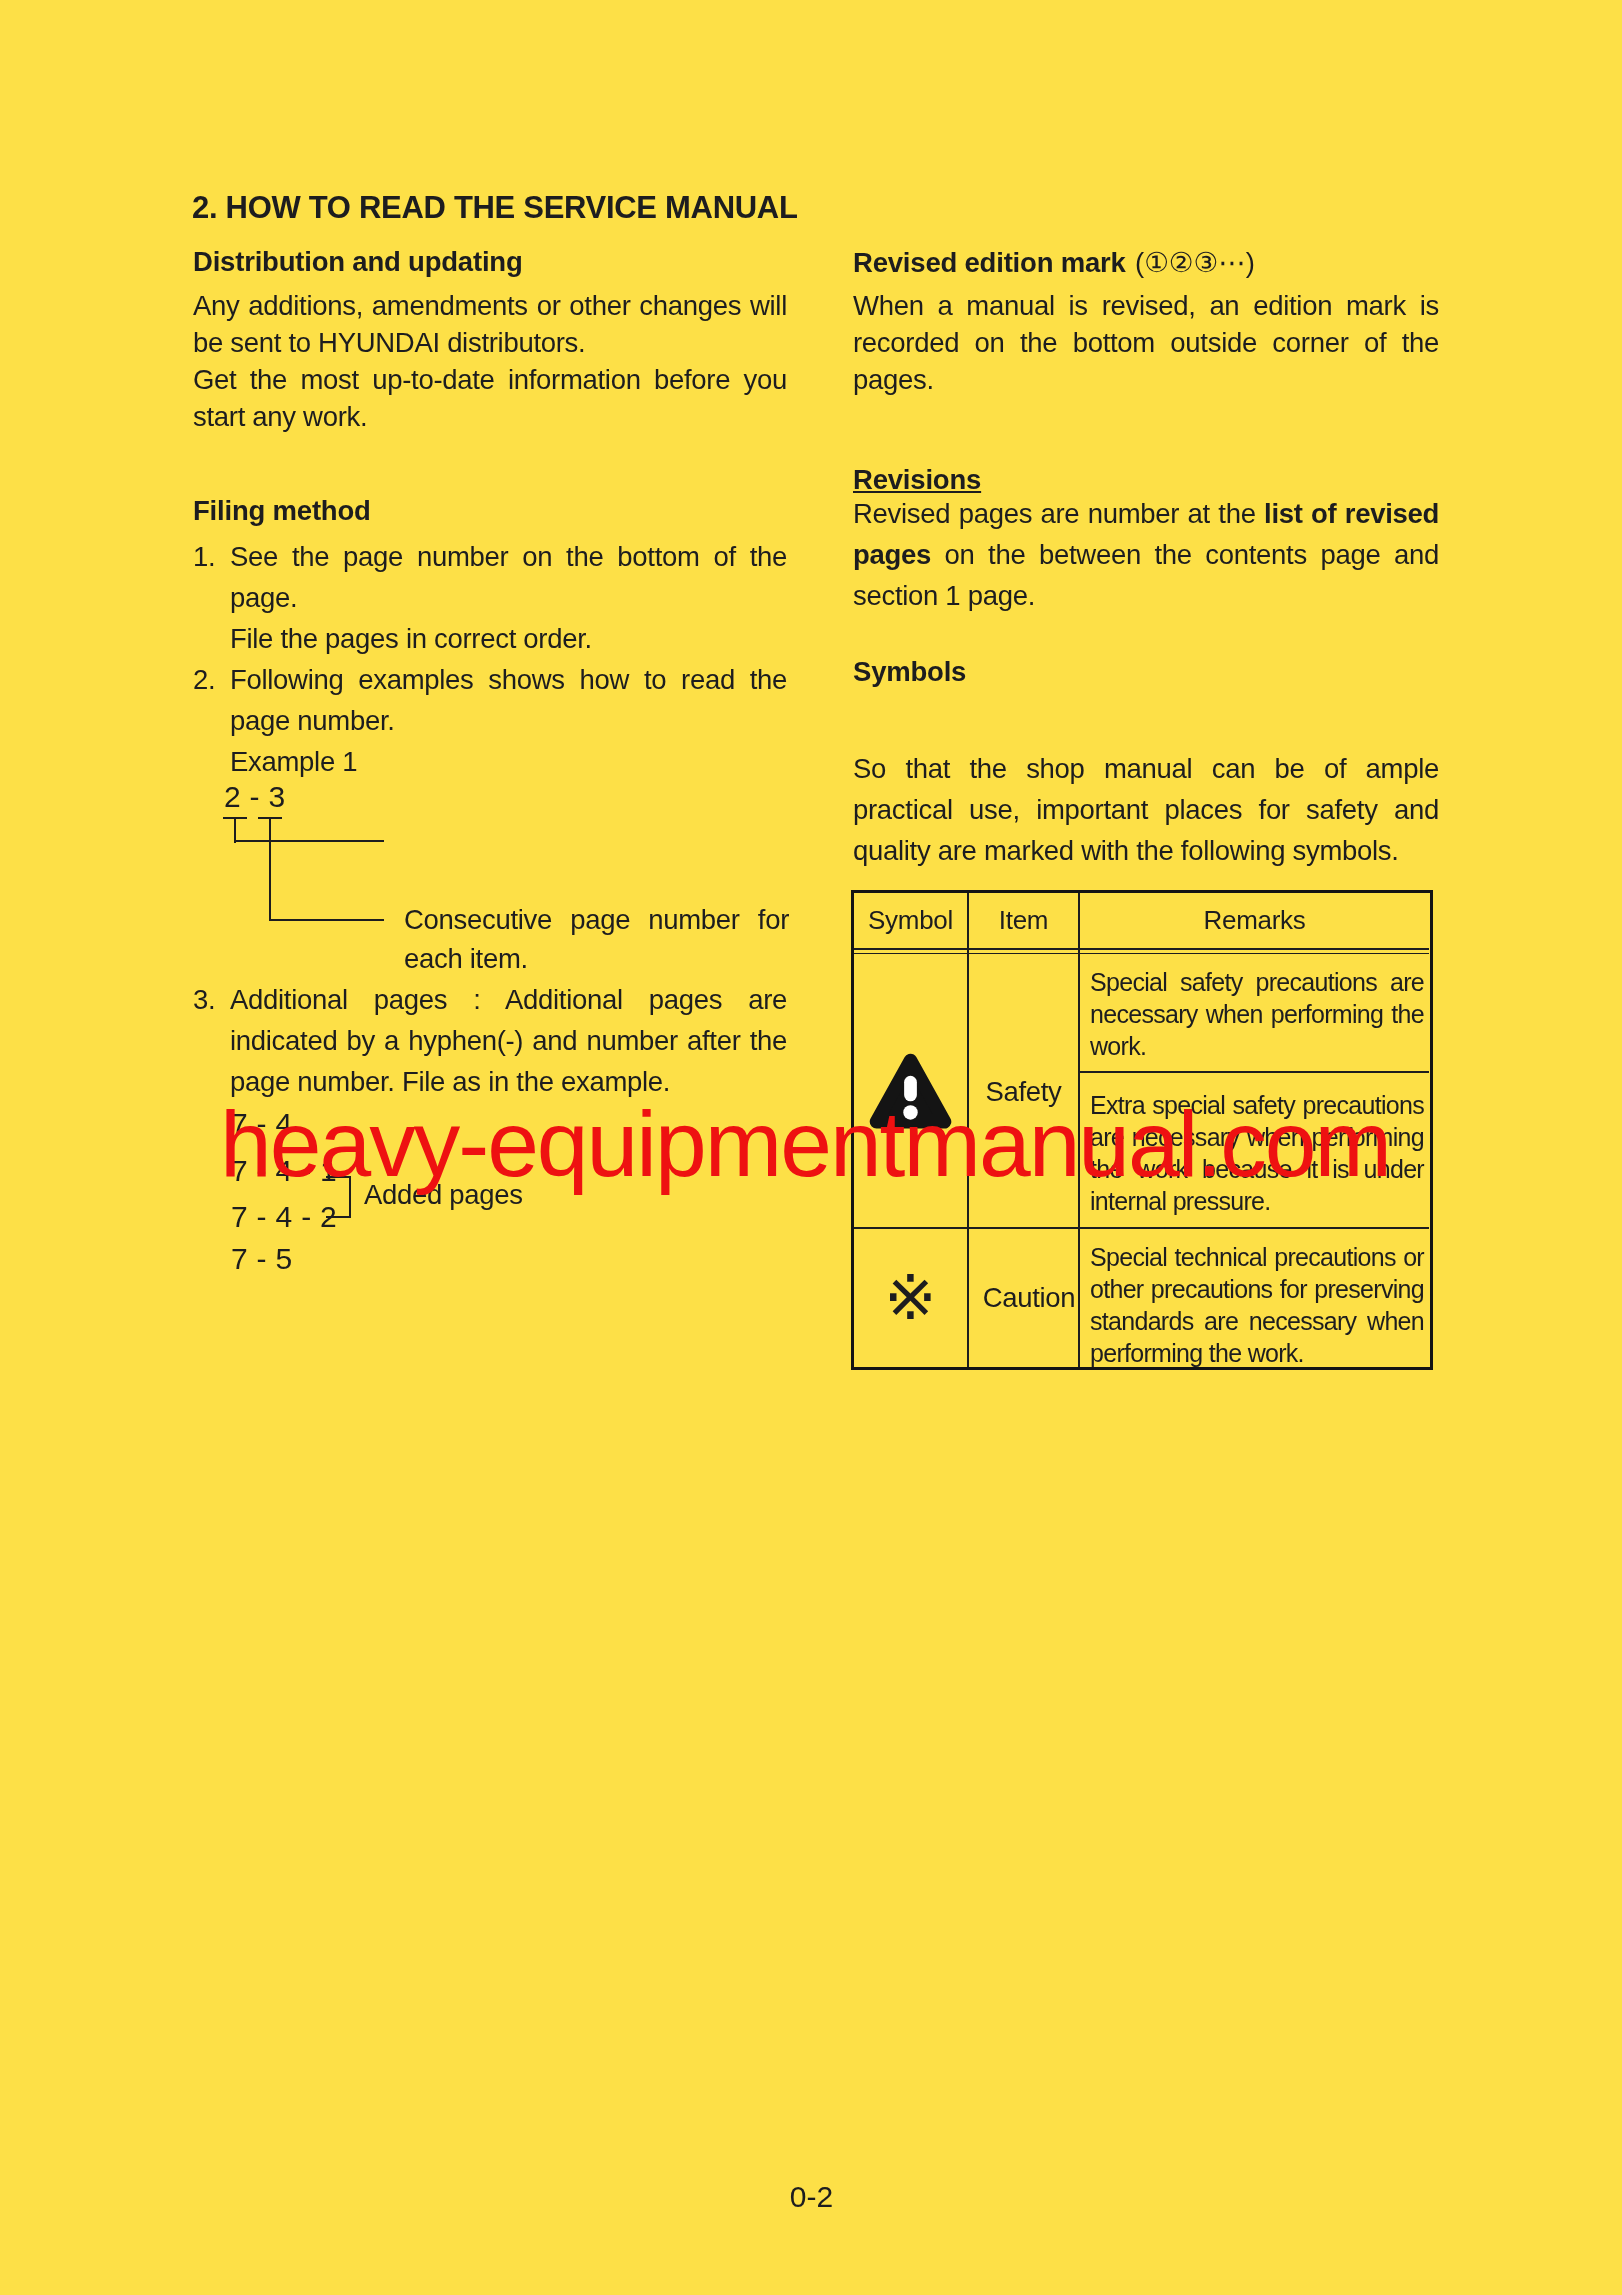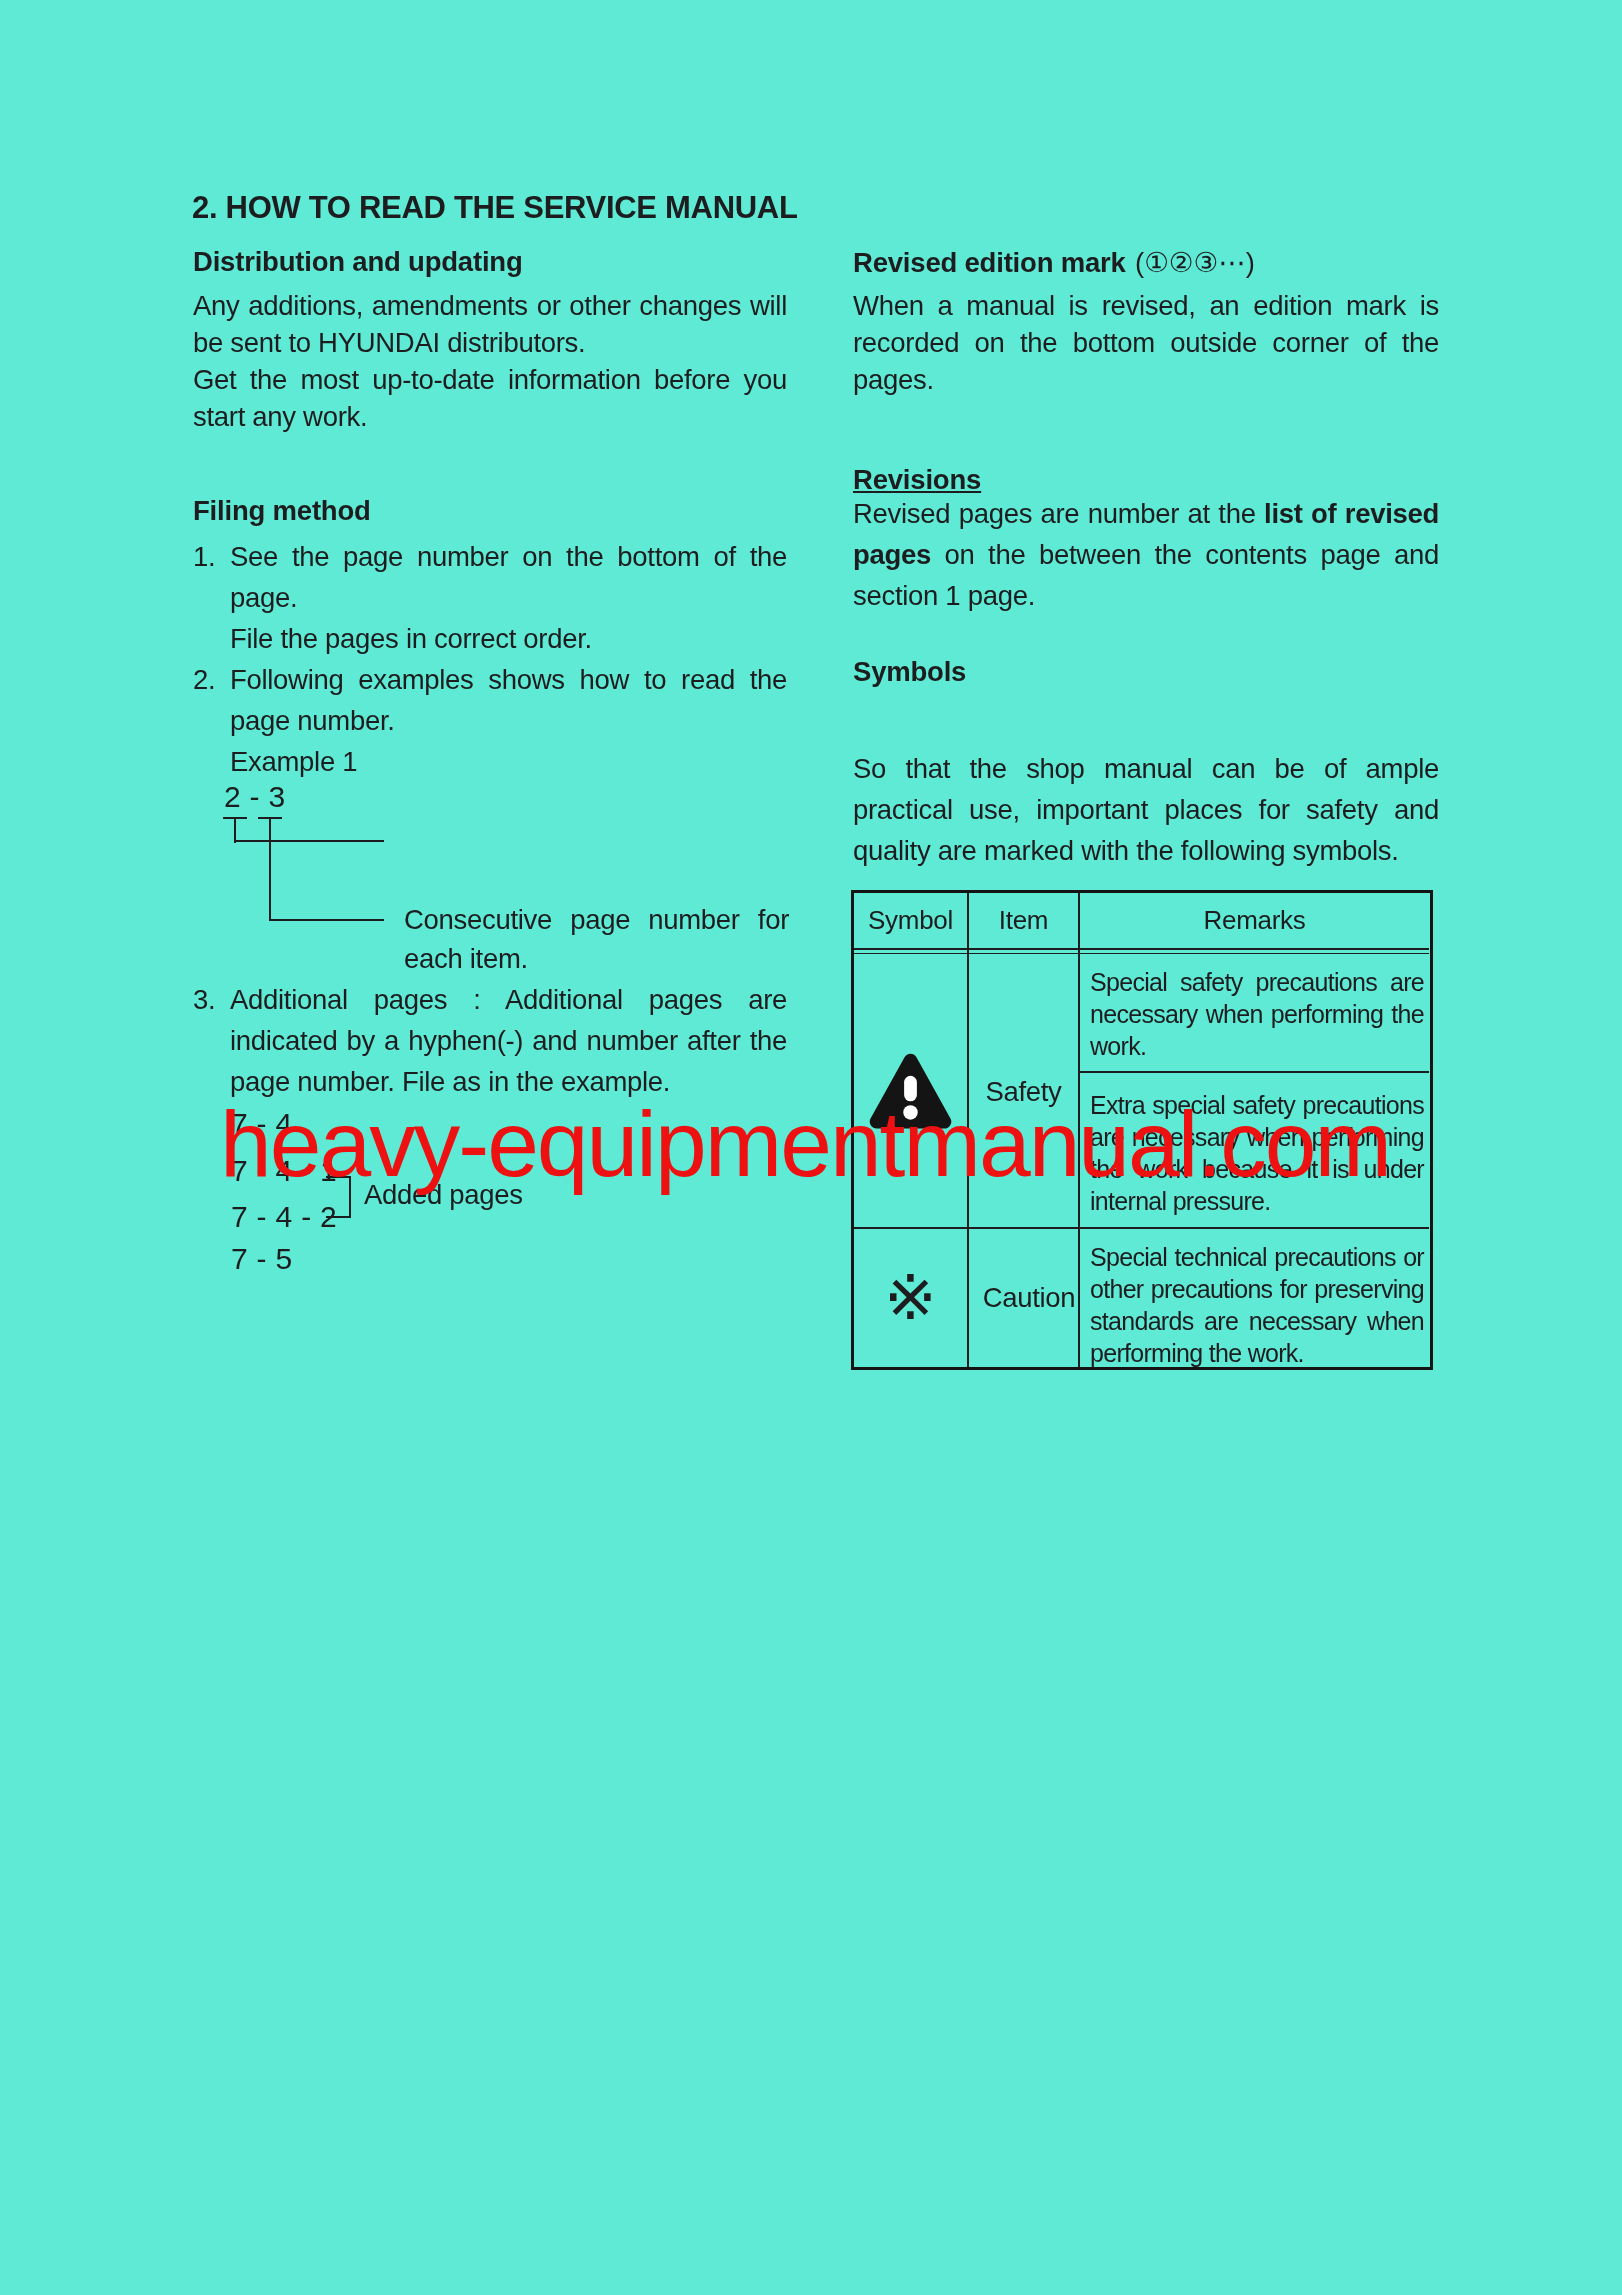--- a/index.html
+++ b/index.html
@@ -1,18 +1,18 @@
 <!DOCTYPE html>
 <html style="font-size:10.5px"><head>
 <meta charset="utf-8">
 <style>
   * { margin:0; padding:0; box-sizing:border-box; }
   html,body { background:#888; }
   .page {
-    position:relative; width:1623px; height:2295px; background:#5eead4;
+    position:relative; width:1623px; height:2295px; background:#fde047;
     font-family:"Liberation Sans","DejaVu Sans",sans-serif; color:#1d1d1f;
     overflow:hidden; margin:0 auto;
   }
   .abs { position:absolute; }
   .title { font-size:31px; font-weight:700; letter-spacing:-0.3px; white-space:nowrap; }
   .h { font-size:27.5px; font-weight:700; letter-spacing:-0.2px; white-space:nowrap; }
   .body { font-size:27.5px; line-height:37px; letter-spacing:-0.3px; text-align:justify; }
   .body2 { font-size:27.5px; line-height:41px; letter-spacing:-0.3px; text-align:justify; }
   .list-row { display:flex; }
   .list-num { width:37px; flex:0 0 37px; font-size:27.5px; line-height:41px; letter-spacing:-0.3px; }
@@ -143,15 +143,16 @@
       <span class="caution-glyph">※</span>
     </div>
     <div class="tcell" style="left:115px; top:336px; width:120px; height:137px;">
       <span class="item-label">Caution</span>
     </div>
     <div class="remarks" style="left:236px; top:348px; width:334px;">Special technical precautions or other precautions for preserving standards are necessary when performing the work.</div>
   </div>
 
   <div class="abs wm" style="left: 220px; top: 1098px; color: rgb(238, 17, 17);">heavy-equipmentmanual.com</div>
 
+  <div class="abs footer-num" style="left:0; top:2180px;">0-2</div>
 
 </div>
 
 
 </body></html>

